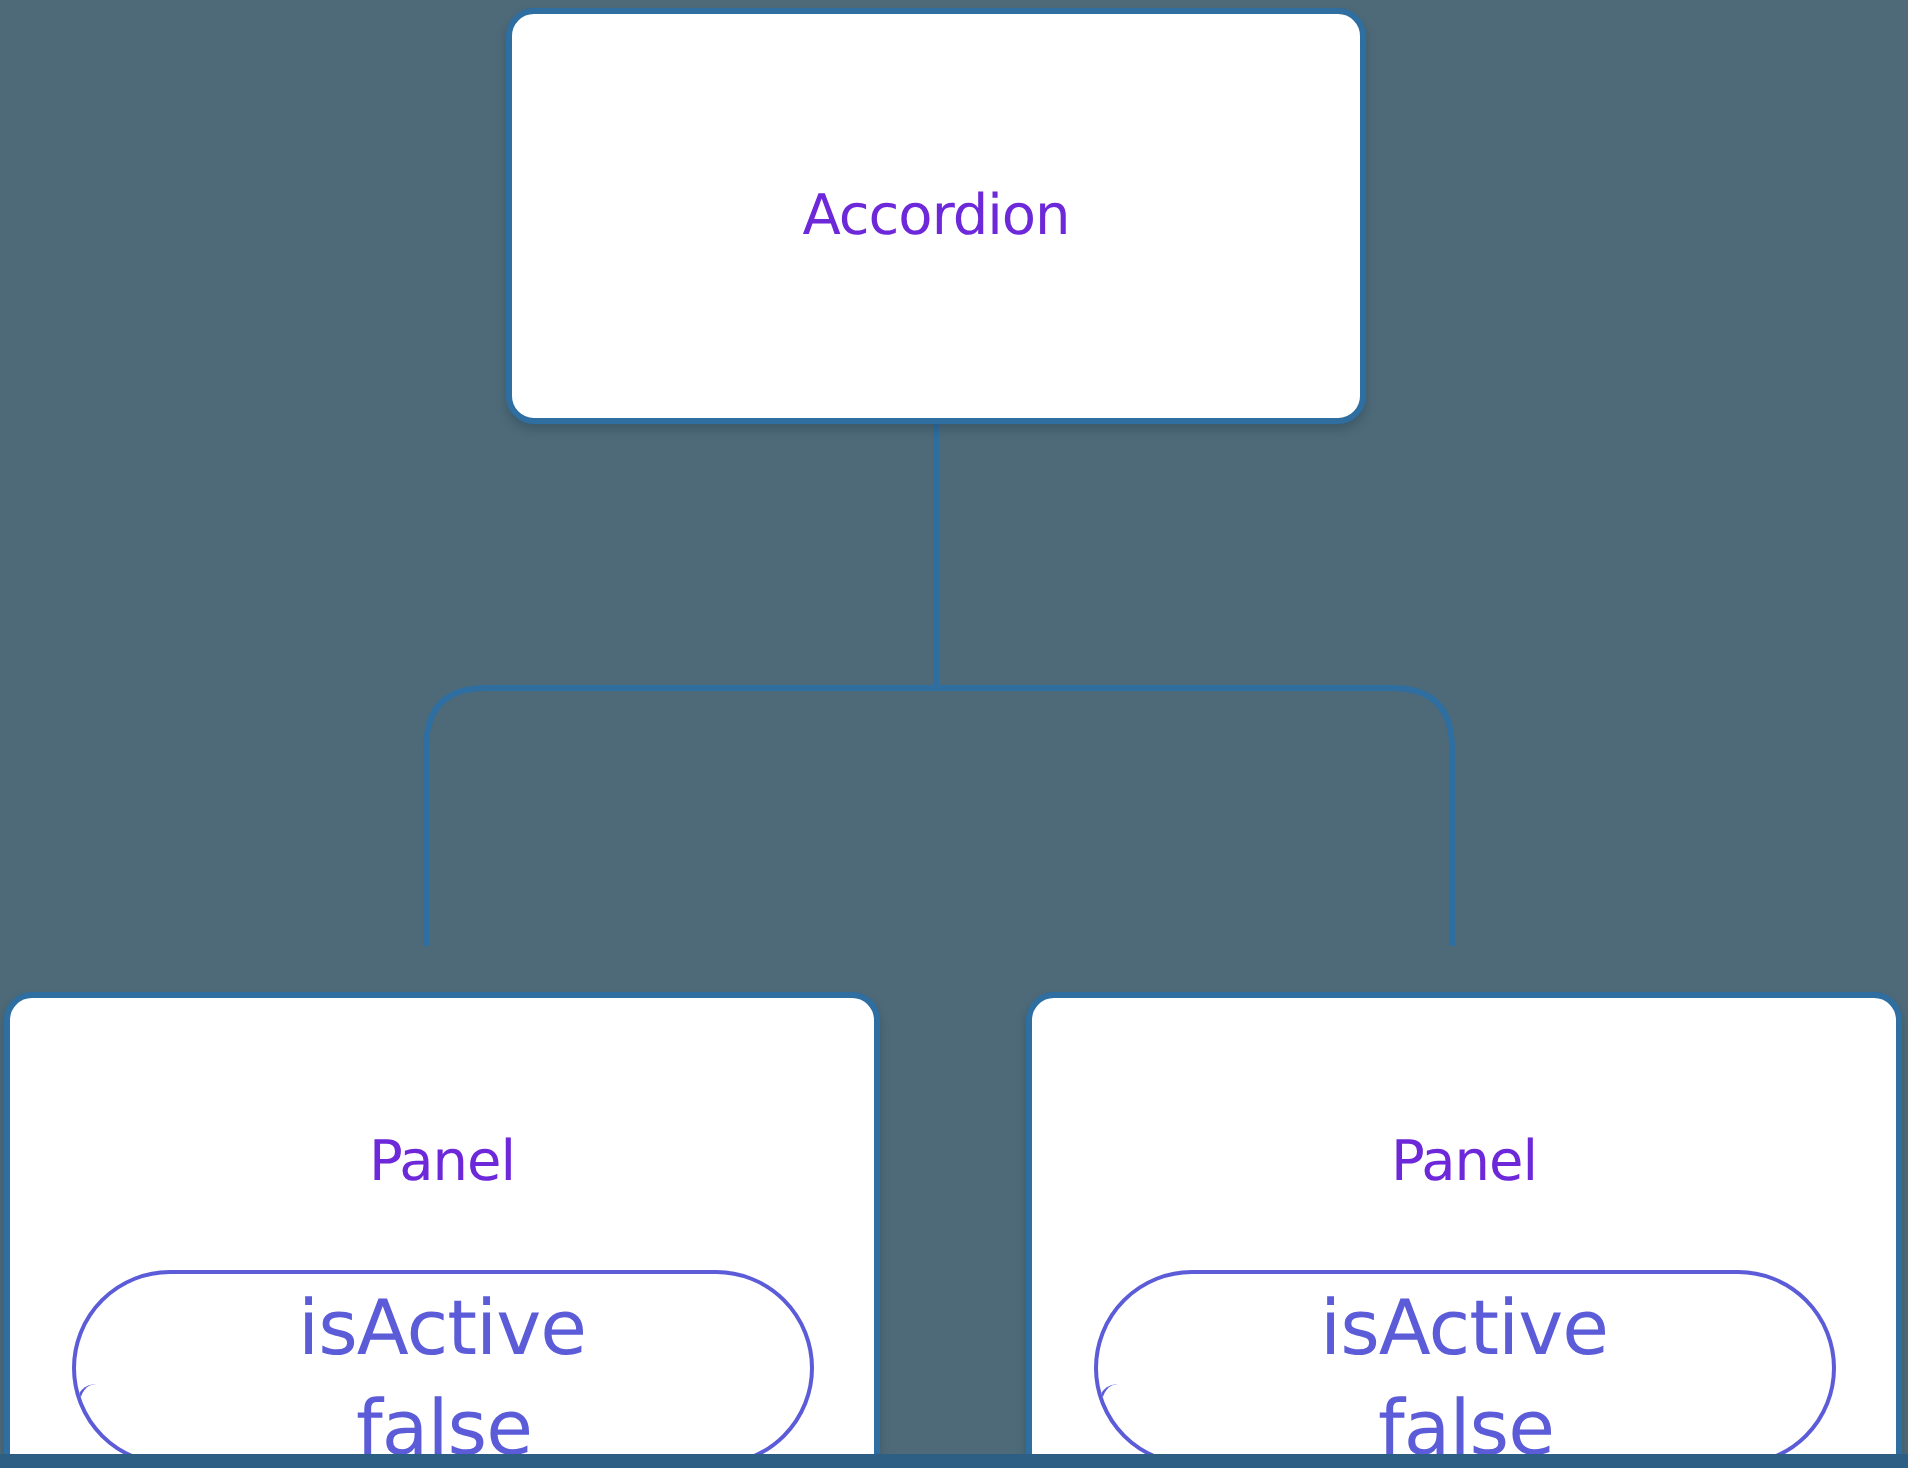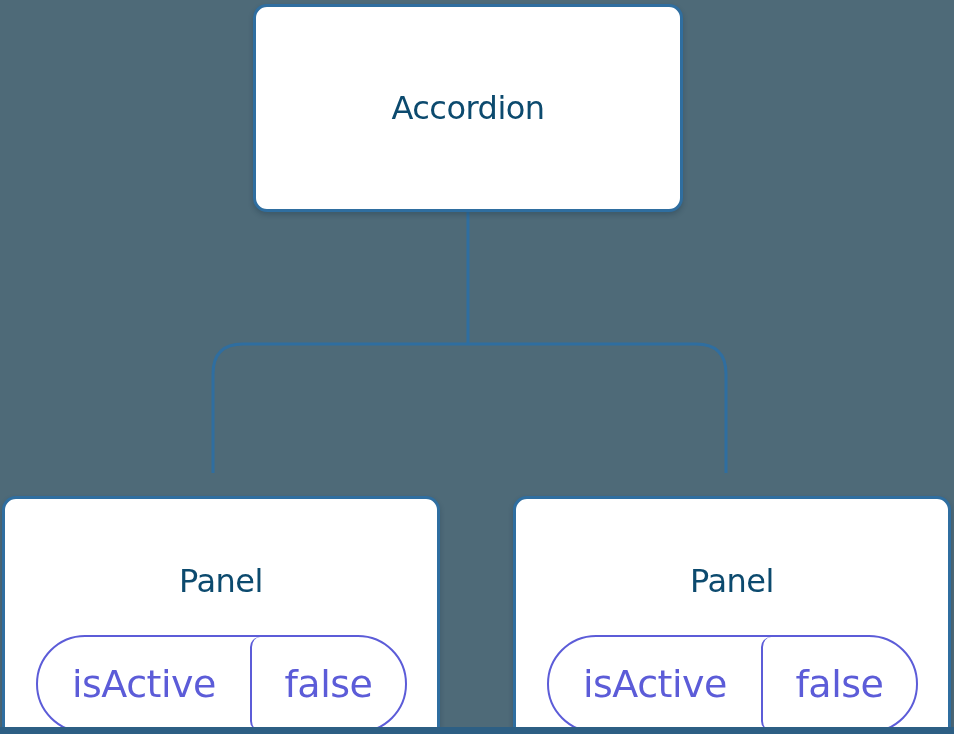--- a/index.html
+++ b/index.html
@@ -38,22 +38,22 @@
     align-items: center;
   }
   .accordion-box {
     left: 253px;
     top: 4px;
     width: 430px;
     height: 208px;
     justify-content: center;
   }
   .node-title {
-    color: #0c4a6e;
-    font-size: 32px;
+    color: #6d28d9;
+    font-size: 28px;
     letter-spacing: -0.5px;
     line-height: 44px;
     white-space: nowrap;
   }
   .panel-box {
     top: 496px;
     width: 438px;
     height: 254px;
     padding-top: 60px;
   }
@@ -63,20 +63,21 @@
     margin-top: 32px;
     width: 371px;
     height: 98px;
     box-sizing: border-box;
     border: 2.5px solid #5C5CD8;
     border-radius: 49px;
     display: flex;
     align-items: stretch;
     background: #FFFFFF;
     overflow: hidden;
+    flex-direction: column;
   }
   .pill-seg {
     display: flex;
     align-items: center;
     justify-content: center;
     color: #5C5CD8;
     font-size: 38px;
     letter-spacing: -0.5px;
     white-space: nowrap;
   }

